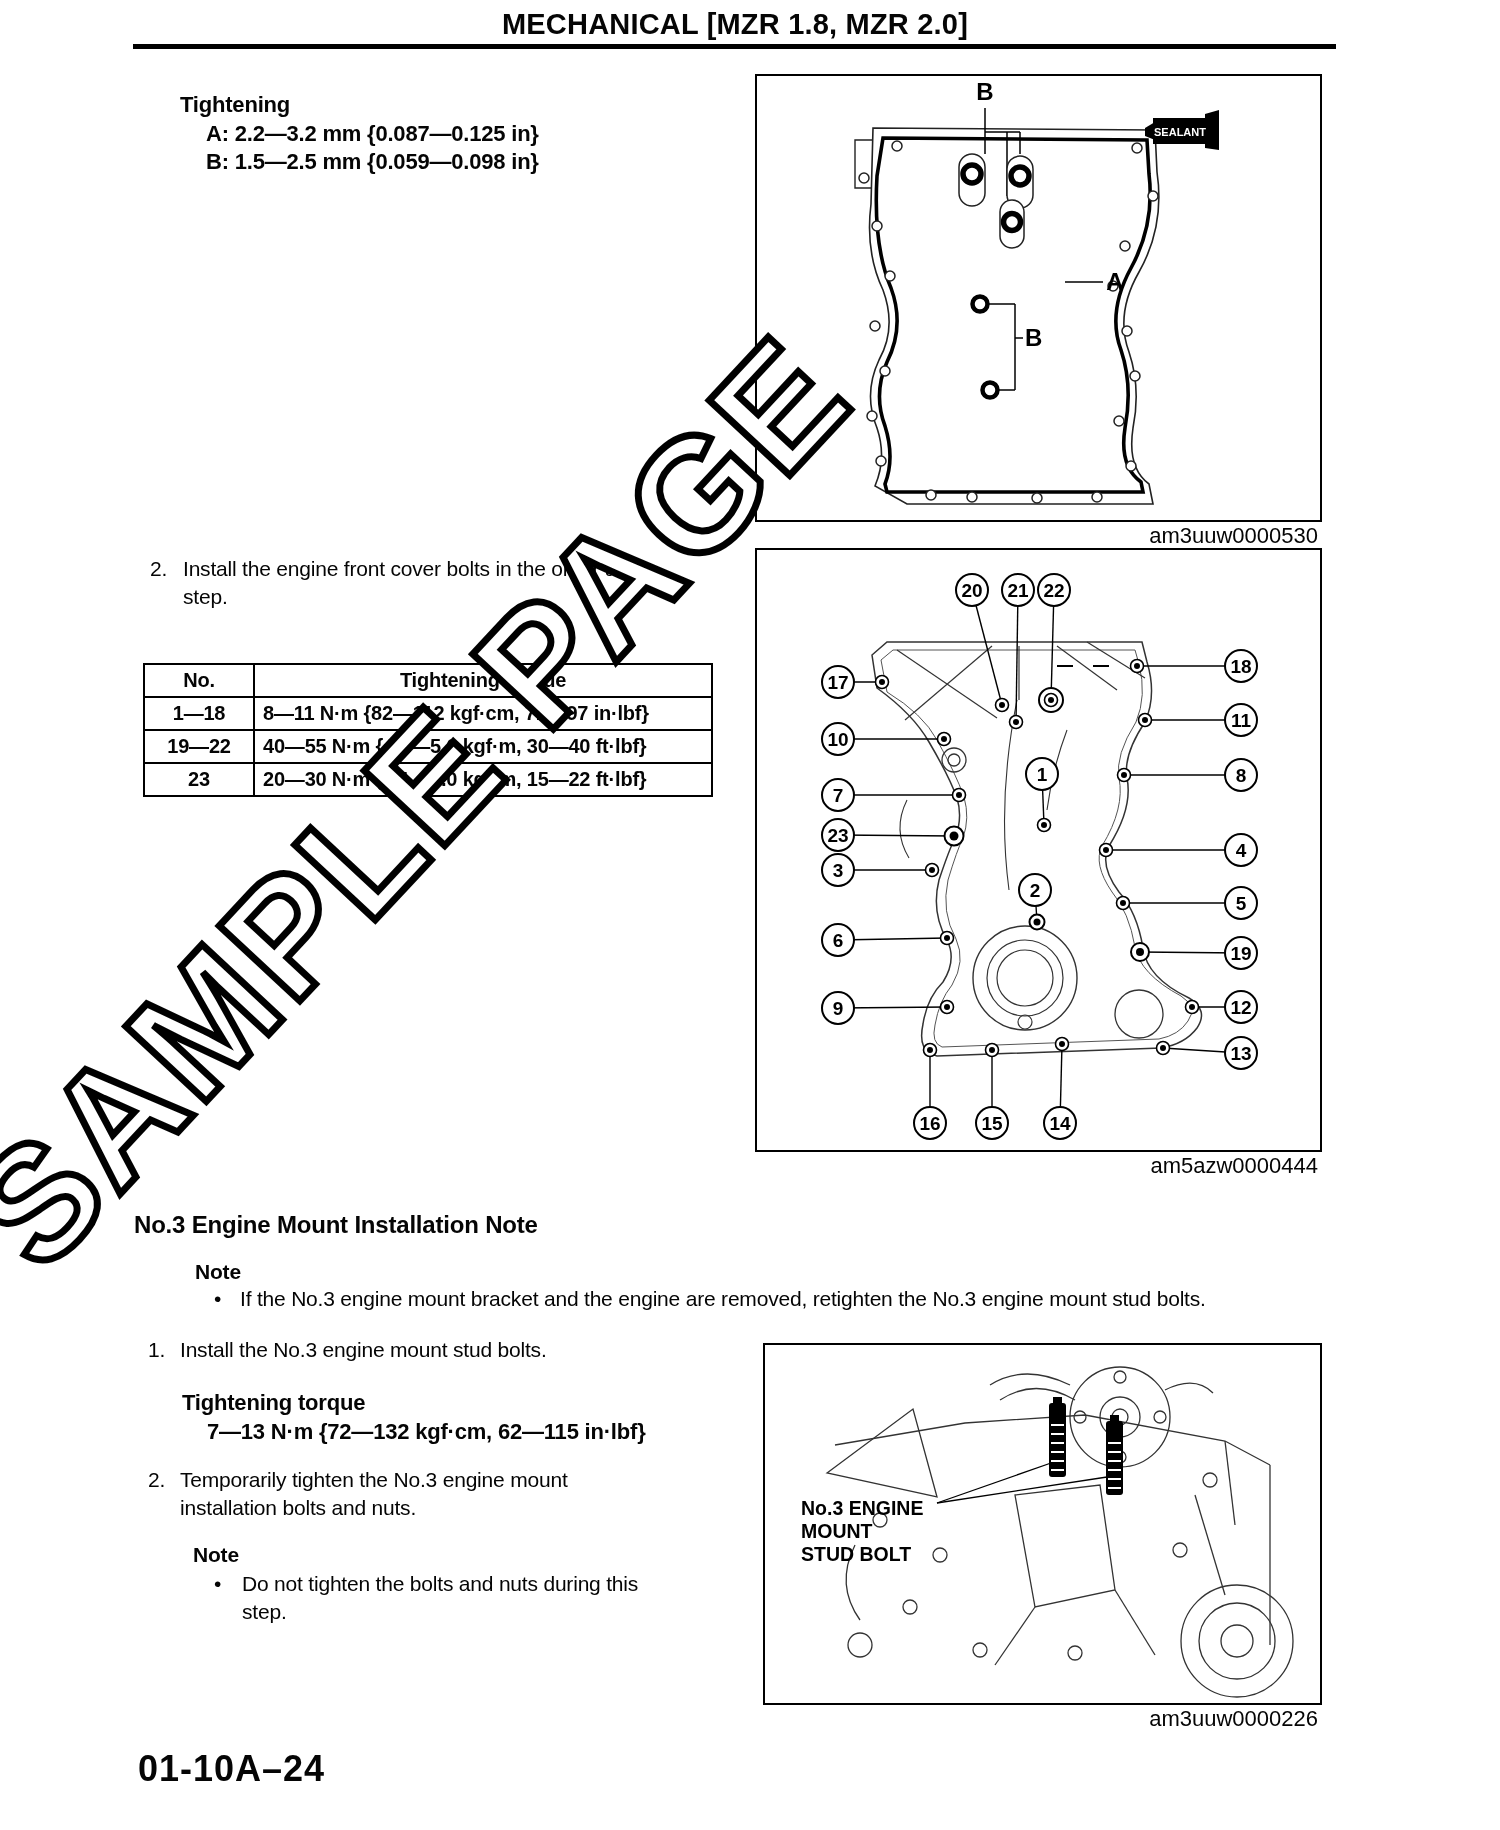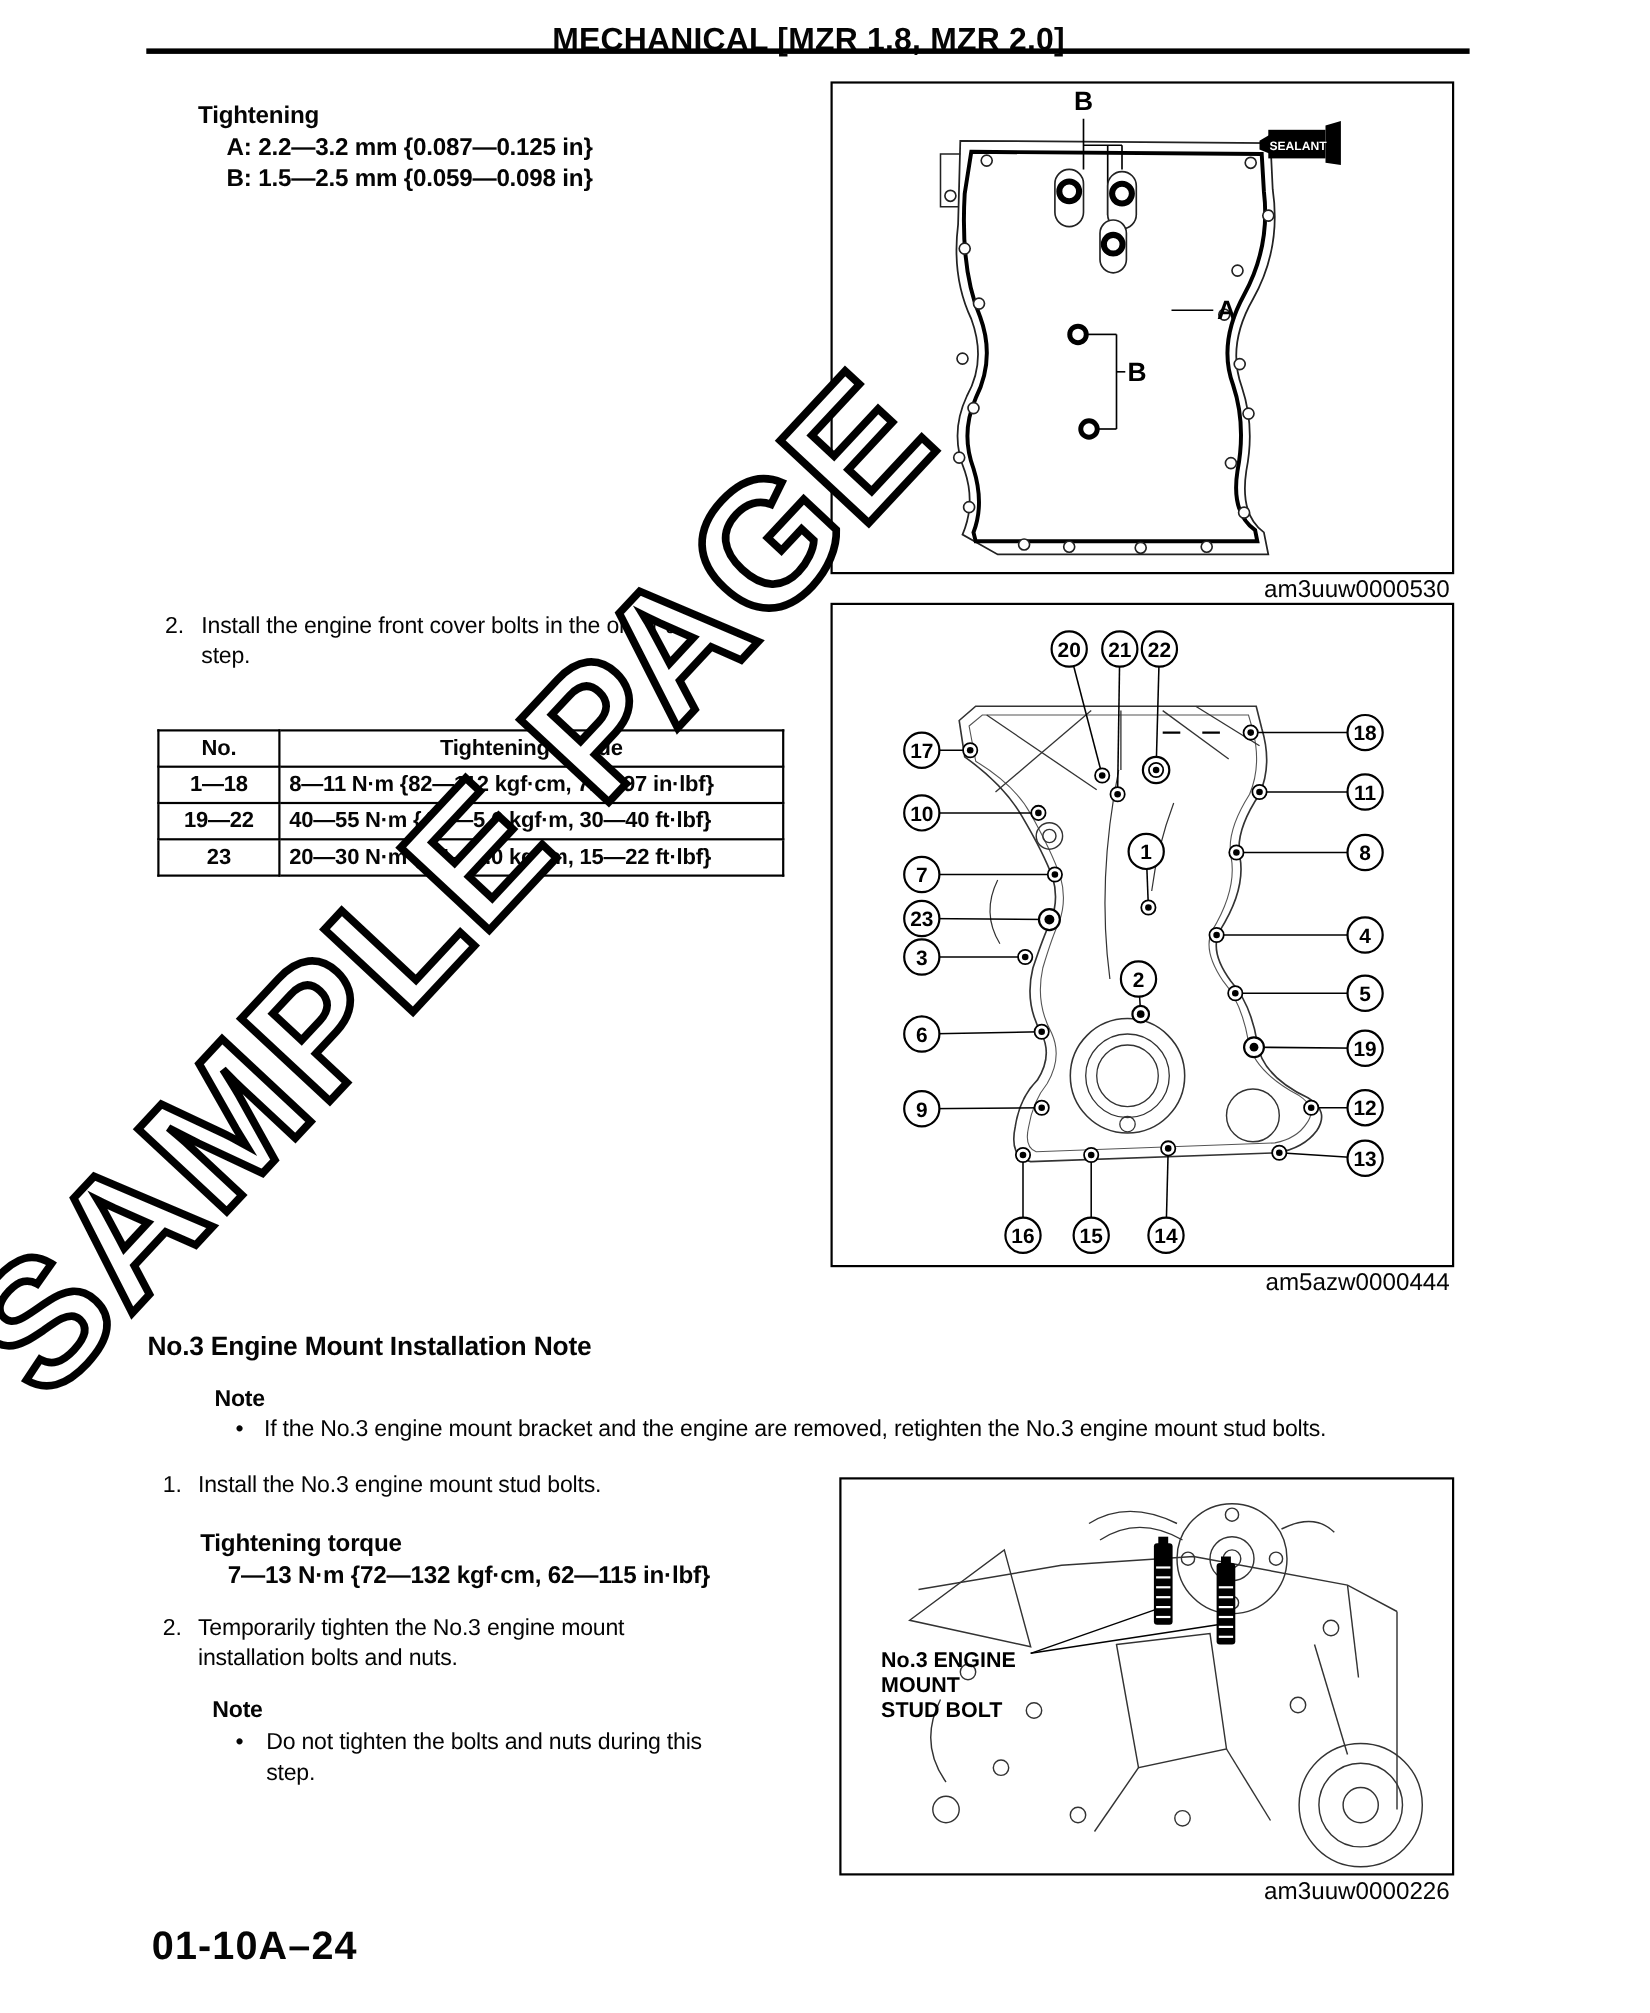--- a/index.html
+++ b/index.html
@@ -1,19 +1,19 @@
 <!DOCTYPE html>
 <html><head>
 <meta charset="utf-8">
 <style>
   html,body{margin:0;padding:0;background:#888;}
   .page{position:relative;width:1500px;height:1830px;background:#fff;margin:0 auto;
         font-family:"Liberation Sans",sans-serif;color:#050505;overflow:hidden;}
   .abs{position:absolute;white-space:nowrap;}
-  .title{font-weight:bold;font-size:29px;letter-spacing:0.2px;text-align:center;margin-top:12px;}
+  .title{font-weight:bold;font-size:29px;letter-spacing:0.2px;text-align:center;}
   .rule{background:#000;}
   .bold{font-weight:bold;}
   .body-text{font-size:21px;letter-spacing:-0.2px;}
   .spec-text{font-size:22px;font-weight:bold;letter-spacing:-0.2px;}
   .heading{font-size:24px;font-weight:bold;letter-spacing:-0.2px;}
   .caption{font-size:22px;letter-spacing:0px;text-align:right;}
   .figure{position:absolute;border:2px solid #000;background:#fff;}
   table.torque{position:absolute;left:143px;top:663px;width:570px;border-collapse:collapse;
         font-size:20px;font-weight:bold;letter-spacing:-0.2px;}
   table.torque th,table.torque td{border:2px solid #000;padding:2px 8px;height:27px;}

